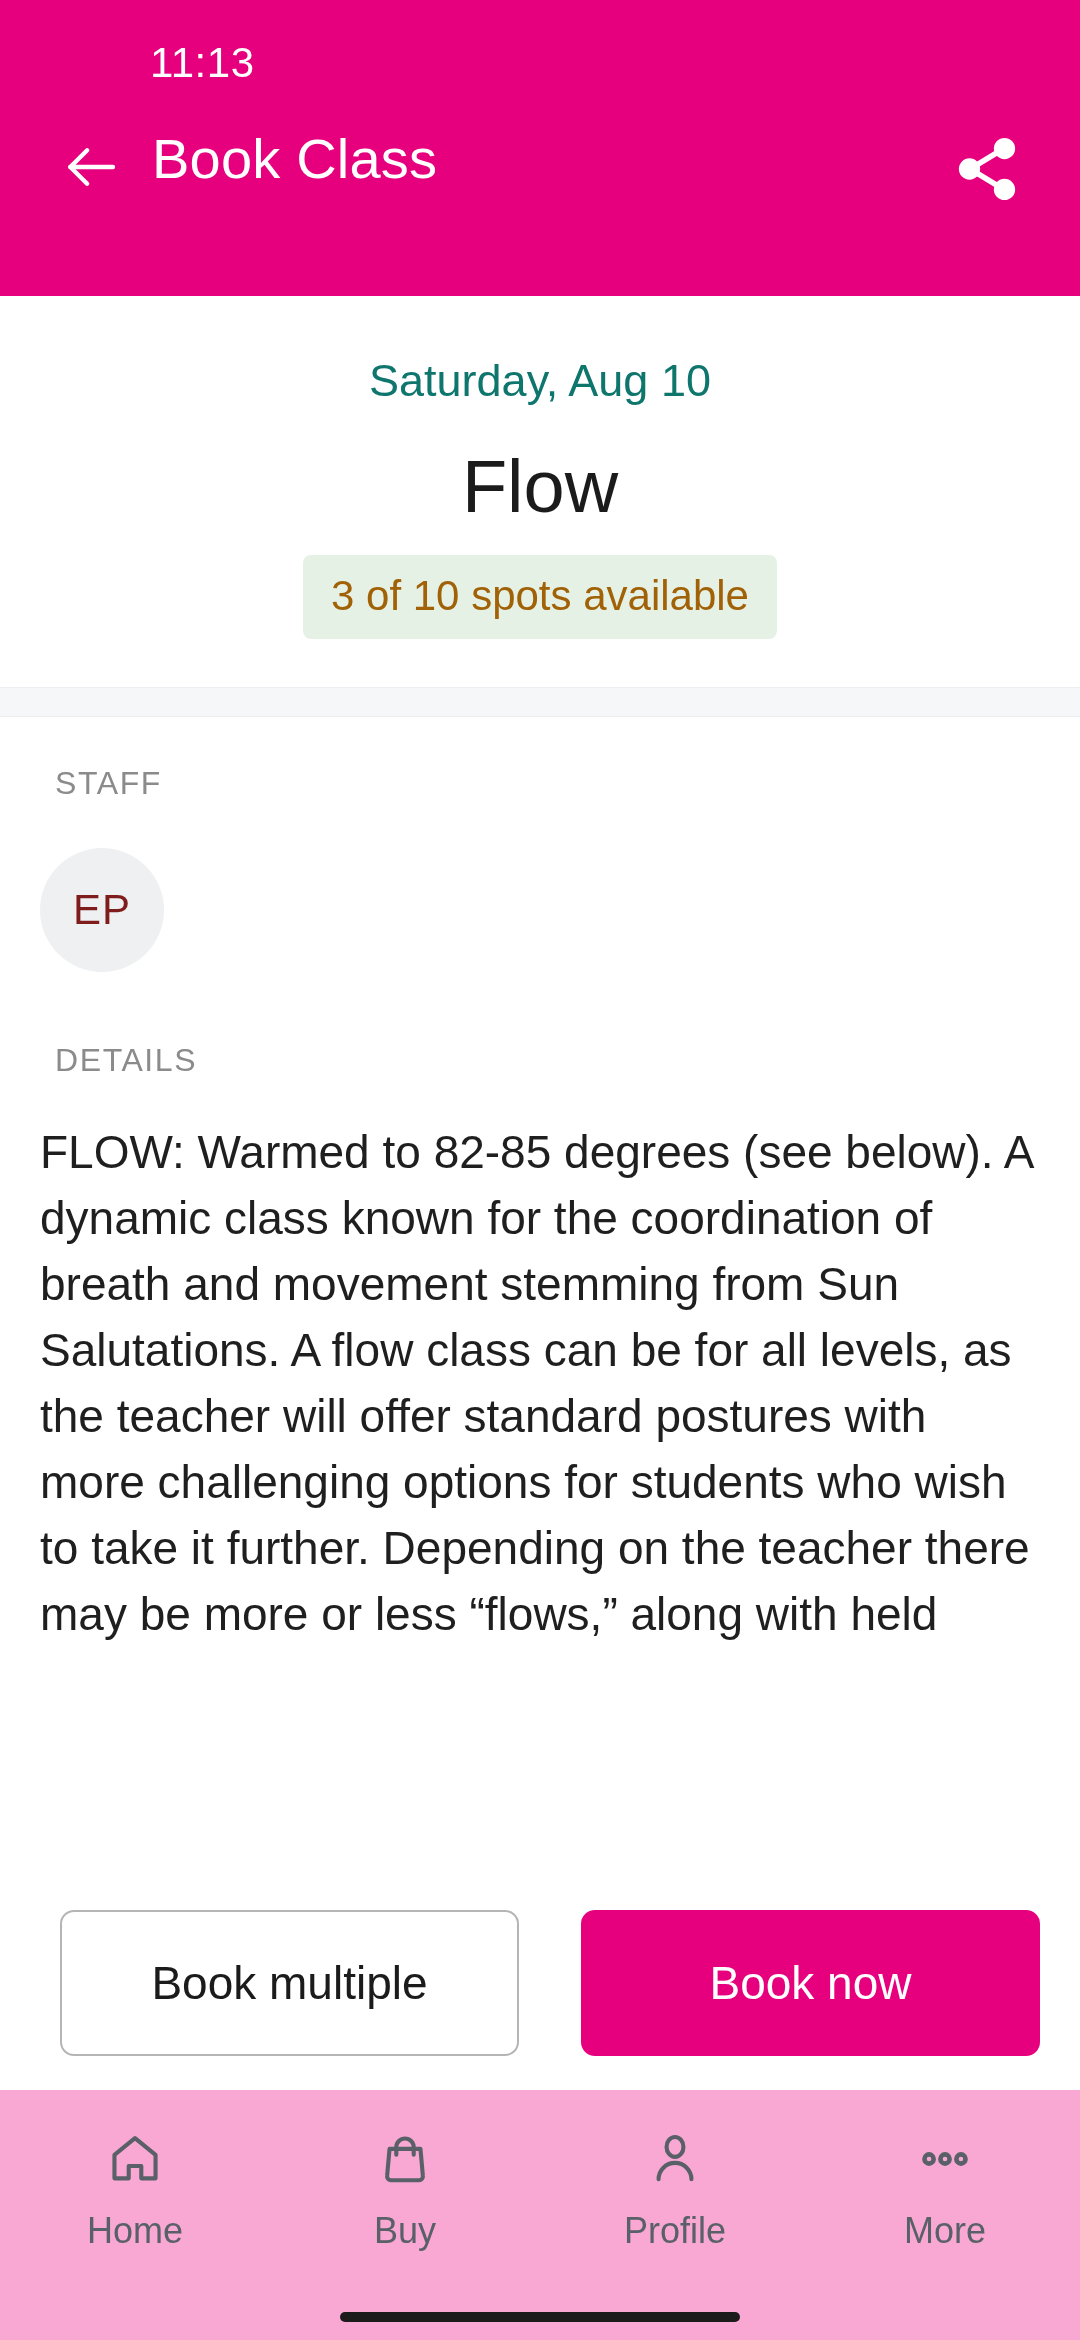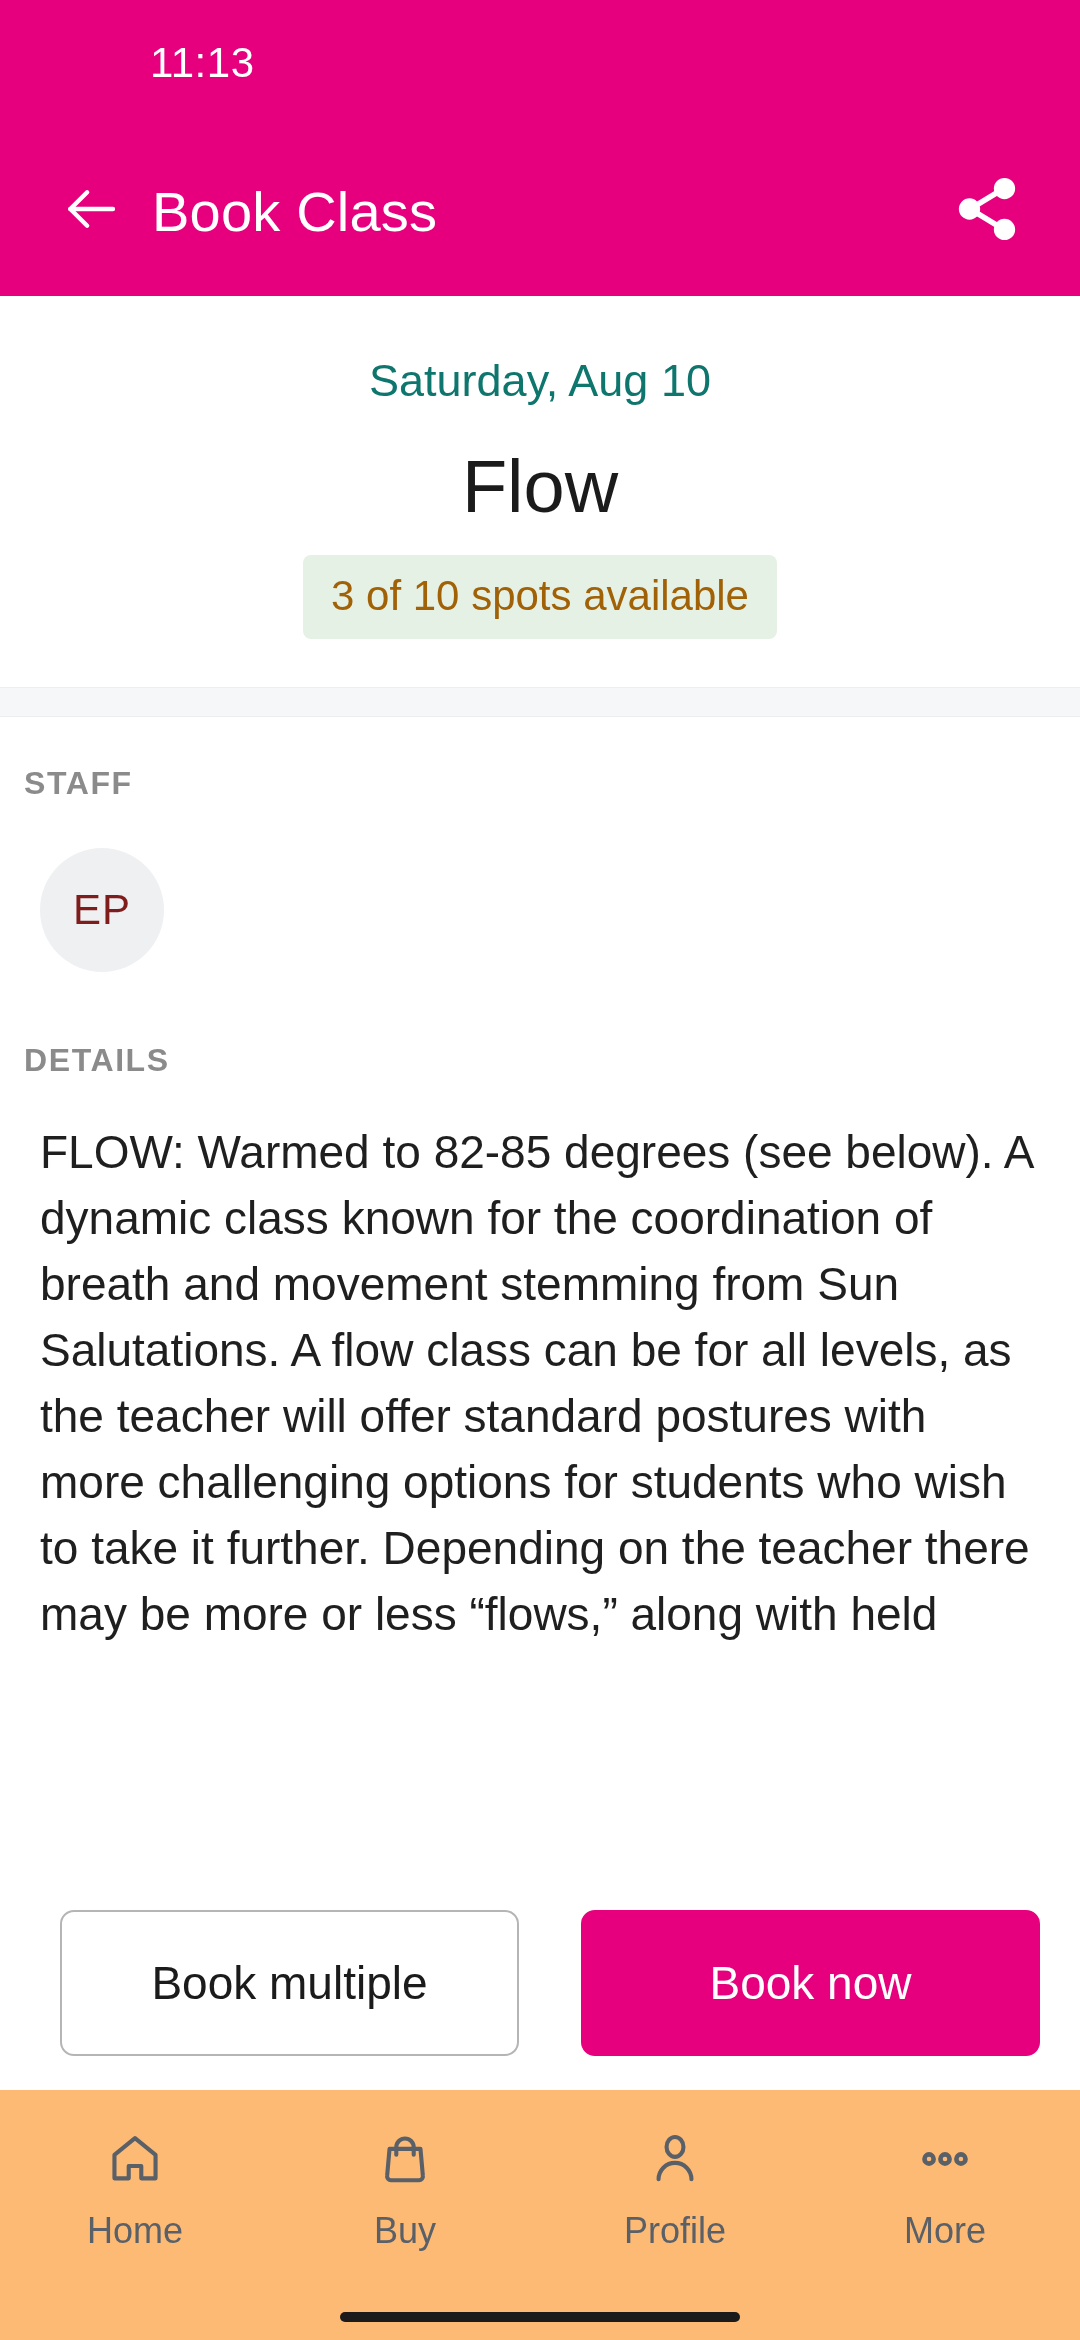--- a/index.html
+++ b/index.html
@@ -37,21 +37,20 @@
     padding-left: 150px;
   }
   .status-time {
     color: #ffffff;
     font-size: 42px;
     letter-spacing: 0.5px;
   }
   .appbar {
     height: 170px;
     display: flex;
-    align-items: center;
     padding: 0 48px 0 48px;
   }
   .back-btn {
     width: 86px;
     height: 86px;
     display: flex;
     align-items: center;
     justify-content: center;
     flex: 0 0 86px;
     cursor: pointer;
@@ -127,23 +126,23 @@
   
   .content {
     flex: 1 1 auto;
     overflow: hidden;
     background: #ffffff;
     position: relative;
   }
   .sec-label {
     color: #8b8b8b;
     font-size: 32px;
-    font-weight: 700;
+    font-weight: 400;
     letter-spacing: 1.6px;
-    padding: 0 24px;
+    padding: 0 55px;
   }
   .staff-label { padding-top: 48px; }
 
   .staff-row {
     display: flex;
     align-items: center;
     padding: 46px 40px 0 40px;
   }
   .avatar {
     width: 124px;
@@ -208,21 +207,21 @@
   .btn-filled {
     background: #e6007e;
     border: 2px solid #e6007e;
     color: #ffffff;
   }
 
   
   .bottom-nav {
     flex: 0 0 250px;
     height: 250px;
-    background: #fdba74;
+    background: #f9a8d4;
     display: flex;
     align-items: flex-start;
     padding-top: 36px;
   }
   .nav-item {
     flex: 1 1 0;
     display: flex;
     flex-direction: column;
     align-items: center;
     cursor: pointer;

